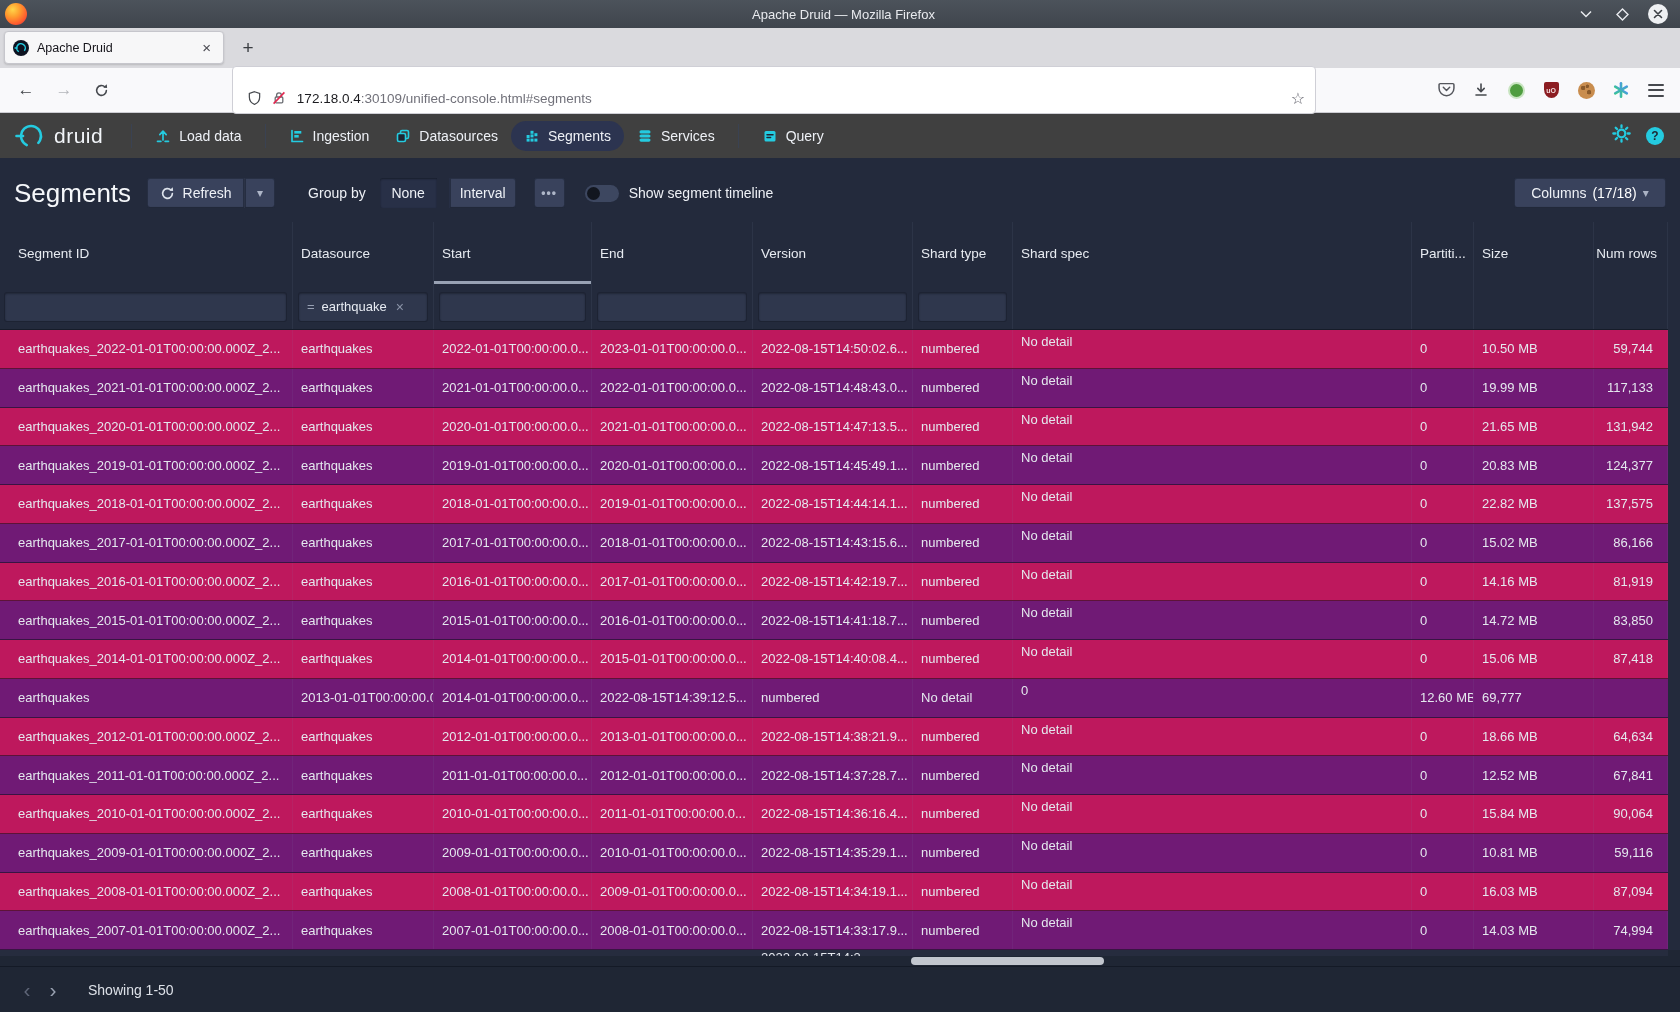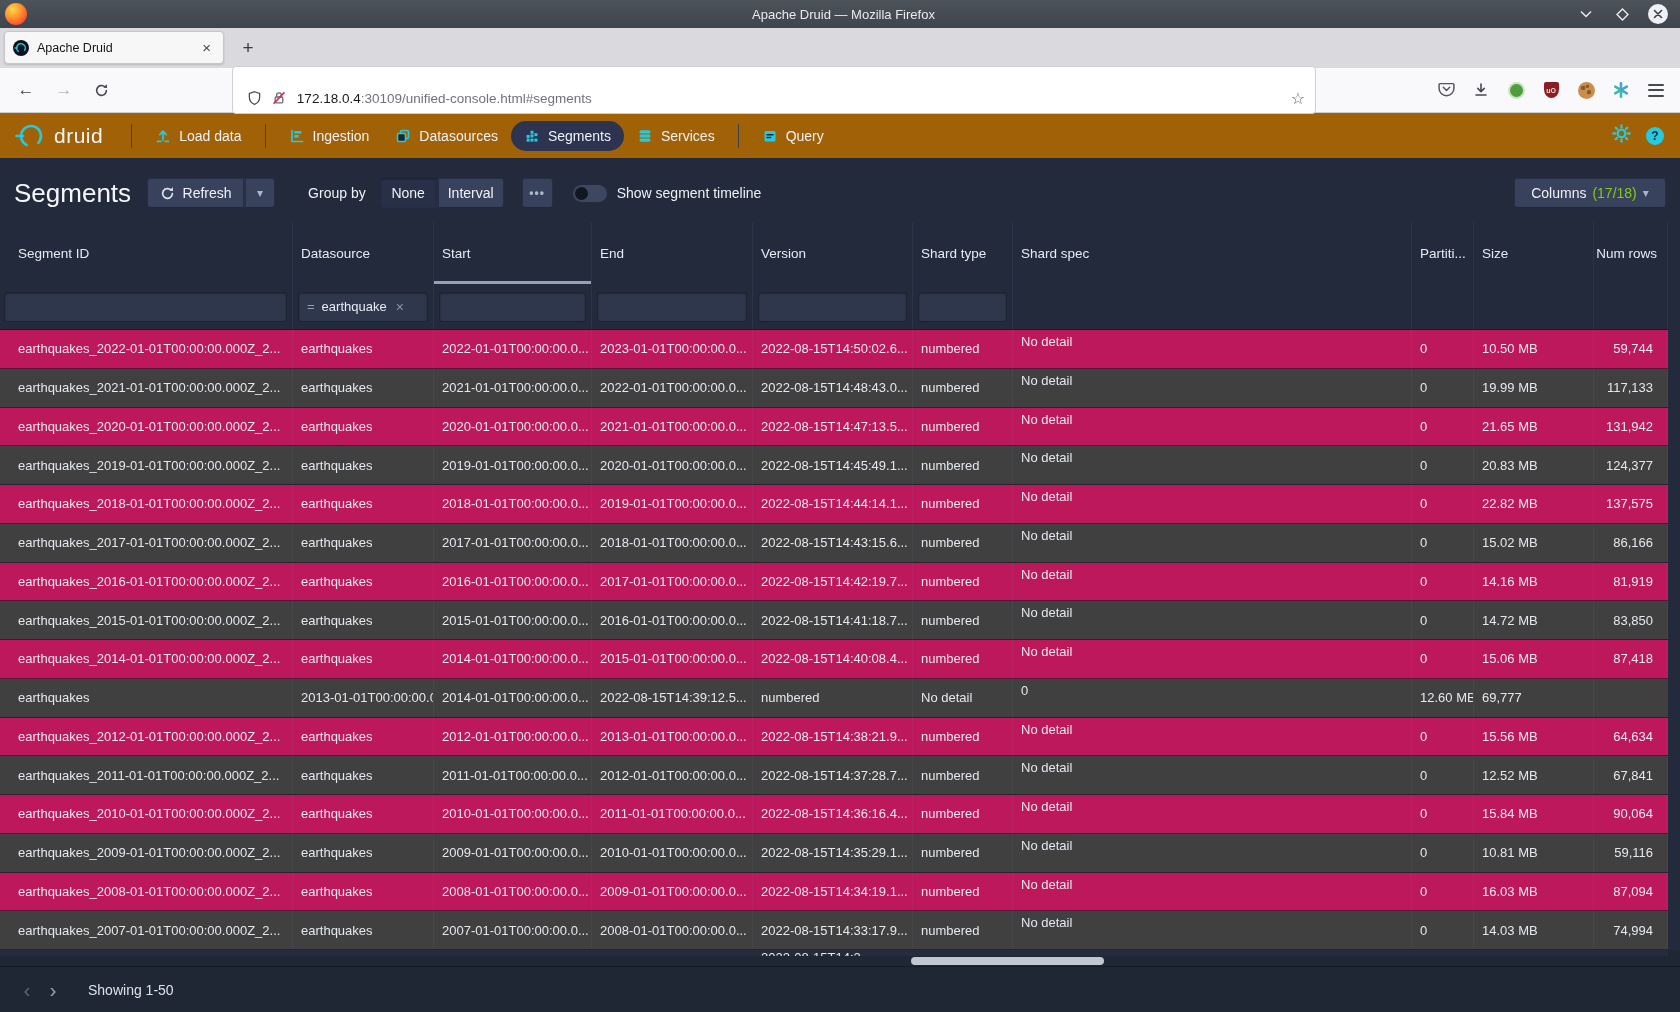--- a/index.html
+++ b/index.html
@@ -38,52 +38,52 @@
   .ext-ublock { width:15px; height:16px; background:#8c1d22; border-radius:2px 2px 50% 50% / 2px 2px 55% 55%;
     color:#f3dcdc; font-size:7px; font-weight:bold; display:flex; align-items:center; justify-content:center; }
   .ext-cookie { width:17px; height:17px; border-radius:50%; background:#c98d4e;
     background-image:radial-gradient(circle at 30% 35%, #8a5a2a 0 2px, transparent 2.5px),
                      radial-gradient(circle at 65% 60%, #8a5a2a 0 2px, transparent 2.5px),
                      radial-gradient(circle at 55% 25%, #8a5a2a 0 1.5px, transparent 2px); }
   .hamburger { display:flex; flex-direction:column; gap:3.5px; }
   .hamburger div { width:16px; height:2px; background:#46494e; border-radius:1px; }
 
   
-  .druid-nav { height:45px; background:#a16207; display:flex; align-items:center; padding:0 16px 0 14px; }
+  .druid-nav { height:45px; background:#404040; display:flex; align-items:center; padding:0 16px 0 14px; }
   .brand { display:flex; align-items:center; gap:8px; margin-right:18px; }
   .brand-name { color:#f2f5f9; font-size:21px; letter-spacing:.5px; }
   .nav-sep { width:1px; height:24px; background:#3a4252; margin:0 10px; }
   .nav-item { display:flex; align-items:center; gap:8px; padding:7px 13px; border-radius:17px; color:#eef1f6; font-size:14px; }
   .nav-item.active { background:#2c3450; }
   .nav-right { margin-left:auto; display:flex; align-items:center; gap:15px; }
   .help-circle { width:18px; height:18px; border-radius:50%; background:#24cbe0; color:#1e2532; font-size:12px; font-weight:bold;
     display:flex; align-items:center; justify-content:center; }
 
   
   .page-header { height:64px; background:#232a3c; display:flex; align-items:center; padding:6px 14px 0 14px; }
   .page-title { font-size:26px; color:#f5f7fa; font-weight:400; margin-right:16px; }
   .btn { background:#39425c; color:#eef1f6; font-size:14px; height:30px; display:flex; align-items:center; justify-content:center;
     border-radius:3px; box-shadow:inset 0 0 0 1px rgba(10,14,22,.35), inset 0 -1px 1px rgba(10,14,22,.25); }
   .split { display:flex;justify-content:space-between; }
   .split .main { width:97px; border-radius:3px 0 0 3px; gap:8px; }
   .split .caretpart { width:31px; border-radius:0 3px 3px 0; border-left:1px solid #2c3347; color:#aeb6c8; font-size:12px; }
   .label { color:#eef1f6; font-size:14px; }
-  .seg-group { display:flex; margin-left:24px; }
+  .seg-group { display:flex; margin-left:24px;gap:12px; }
   .seg-group .btn { border-radius:0; }
   .seg-group .btn:first-child { border-radius:3px 0 0 3px; }
   .seg-group .btn:last-child { border-radius:0 3px 3px 0; border-left:1px solid #262e44; }
   .btn-none { width:57px; background:#283047; box-shadow:inset 0 1px 2px rgba(8,11,18,.5); }
   .btn-interval { width:67px; }
   .btn-more { width:31px; margin-left:18px; color:#aeb6c8; letter-spacing:1px; font-weight:bold; font-size:12px; }
   .switch { margin-left:20px; width:34px; height:17px; background:#3d4760; border-radius:9px; position:relative; }
   .switch .knob { position:absolute; left:2px; top:2px; width:13px; height:13px; border-radius:50%; background:#12161f; }
   .switch-label { margin-left:10px; }
   .spacer { flex:1; }
   .btn-columns { width:152px; gap:6px; }
-  .col-count { color:#84cc16; }
+  .col-count { color:#ffffff; }
   .caret { color:#aab2c4; font-size:12px; }
 
   
   .table { width:1668px; --cols:293px 141px 158px 161px 160px 100px 399px 62px 120px 74px; }
   .gridrow { display:grid; grid-template-columns:var(--cols); }
   .th { position:relative; display:flex; align-items:center; height:62px; padding-left:8px; color:#e7ebf1; font-size:13.5px;
     border-right:1px solid rgba(130,145,175,.10); white-space:nowrap; overflow:hidden; }
   .th:first-child { padding-left:18px; }
   .th.sorted::after { content:""; position:absolute; left:0; right:0; bottom:0; height:3px; background:#98a1b3; }
   .th.right { justify-content:flex-end; padding-right:10px; }
@@ -92,21 +92,21 @@
   .filter-cell { display:flex; align-items:center; padding:0 5px; border-right:1px solid rgba(130,145,175,.10); }
   .filter-cell:first-child { padding-left:4px; }
   .finput { width:100%; height:30px; background:#2f374d; border:1px solid rgba(9,12,19,.45); border-radius:3px;
     box-shadow:inset 0 1px 2px rgba(5,8,14,.35); display:flex; align-items:center; padding:0 8px; gap:7px;
     font-size:13px; color:#e7ebf2; white-space:nowrap; overflow:hidden; }
   .chip-op { color:#97a0b3; font-size:13px; }
   .chip-x { color:#8b94a8; font-size:14px; margin-left:2px; }
 
   .tr { height:38.75px; border-bottom:1px solid rgba(13,17,26,.55); }
   .tr.odd { background:#be185d; }
-  .tr.even { background:#404040; }
+  .tr.even { background:#701a75; }
   .td { display:flex; align-items:center; padding-left:8px; color:#e4e8ee; font-size:13px; white-space:nowrap; overflow:hidden;
     border-right:1px solid rgba(130,145,175,.09); }
   .td:first-child { padding-left:18px; }
   .td:nth-child(7) { align-items:flex-start; padding-top:4px; }
   .td:nth-child(10) { justify-content:flex-end; padding-right:14px; }
 
   .scroll-strip { height:16px; background:#1f2634; position:relative; overflow:hidden; }
   .partial-row { position:absolute; top:0; left:0; width:1668px; height:6px; background:#262c3e; overflow:hidden; }
   .partial-text { position:absolute; left:761px; top:0; color:#e4e8ee; font-size:13px; }
   .hthumb { position:absolute; left:911px; top:7px; width:193px; height:8px; border-radius:4px; background:#c2c6ce; }
@@ -496,21 +496,21 @@
     </div>
       <div class="gridrow tr odd">
       <div class="td">earthquakes_2012-01-01T00:00:00.000Z_2...</div>
       <div class="td">earthquakes</div>
       <div class="td">2012-01-01T00:00:00.0...</div>
       <div class="td">2013-01-01T00:00:00.0...</div>
       <div class="td">2022-08-15T14:38:21.9...</div>
       <div class="td">numbered</div>
       <div class="td">No detail</div>
       <div class="td">0</div>
-      <div class="td">15.56 MB</div>
+      <div class="td">18.66 MB</div>
       <div class="td">64,634</div>
     </div>
       <div class="gridrow tr even">
       <div class="td">earthquakes_2011-01-01T00:00:00.000Z_2...</div>
       <div class="td">earthquakes</div>
       <div class="td">2011-01-01T00:00:00.0...</div>
       <div class="td">2012-01-01T00:00:00.0...</div>
       <div class="td">2022-08-15T14:37:28.7...</div>
       <div class="td">numbered</div>
       <div class="td">No detail</div>

